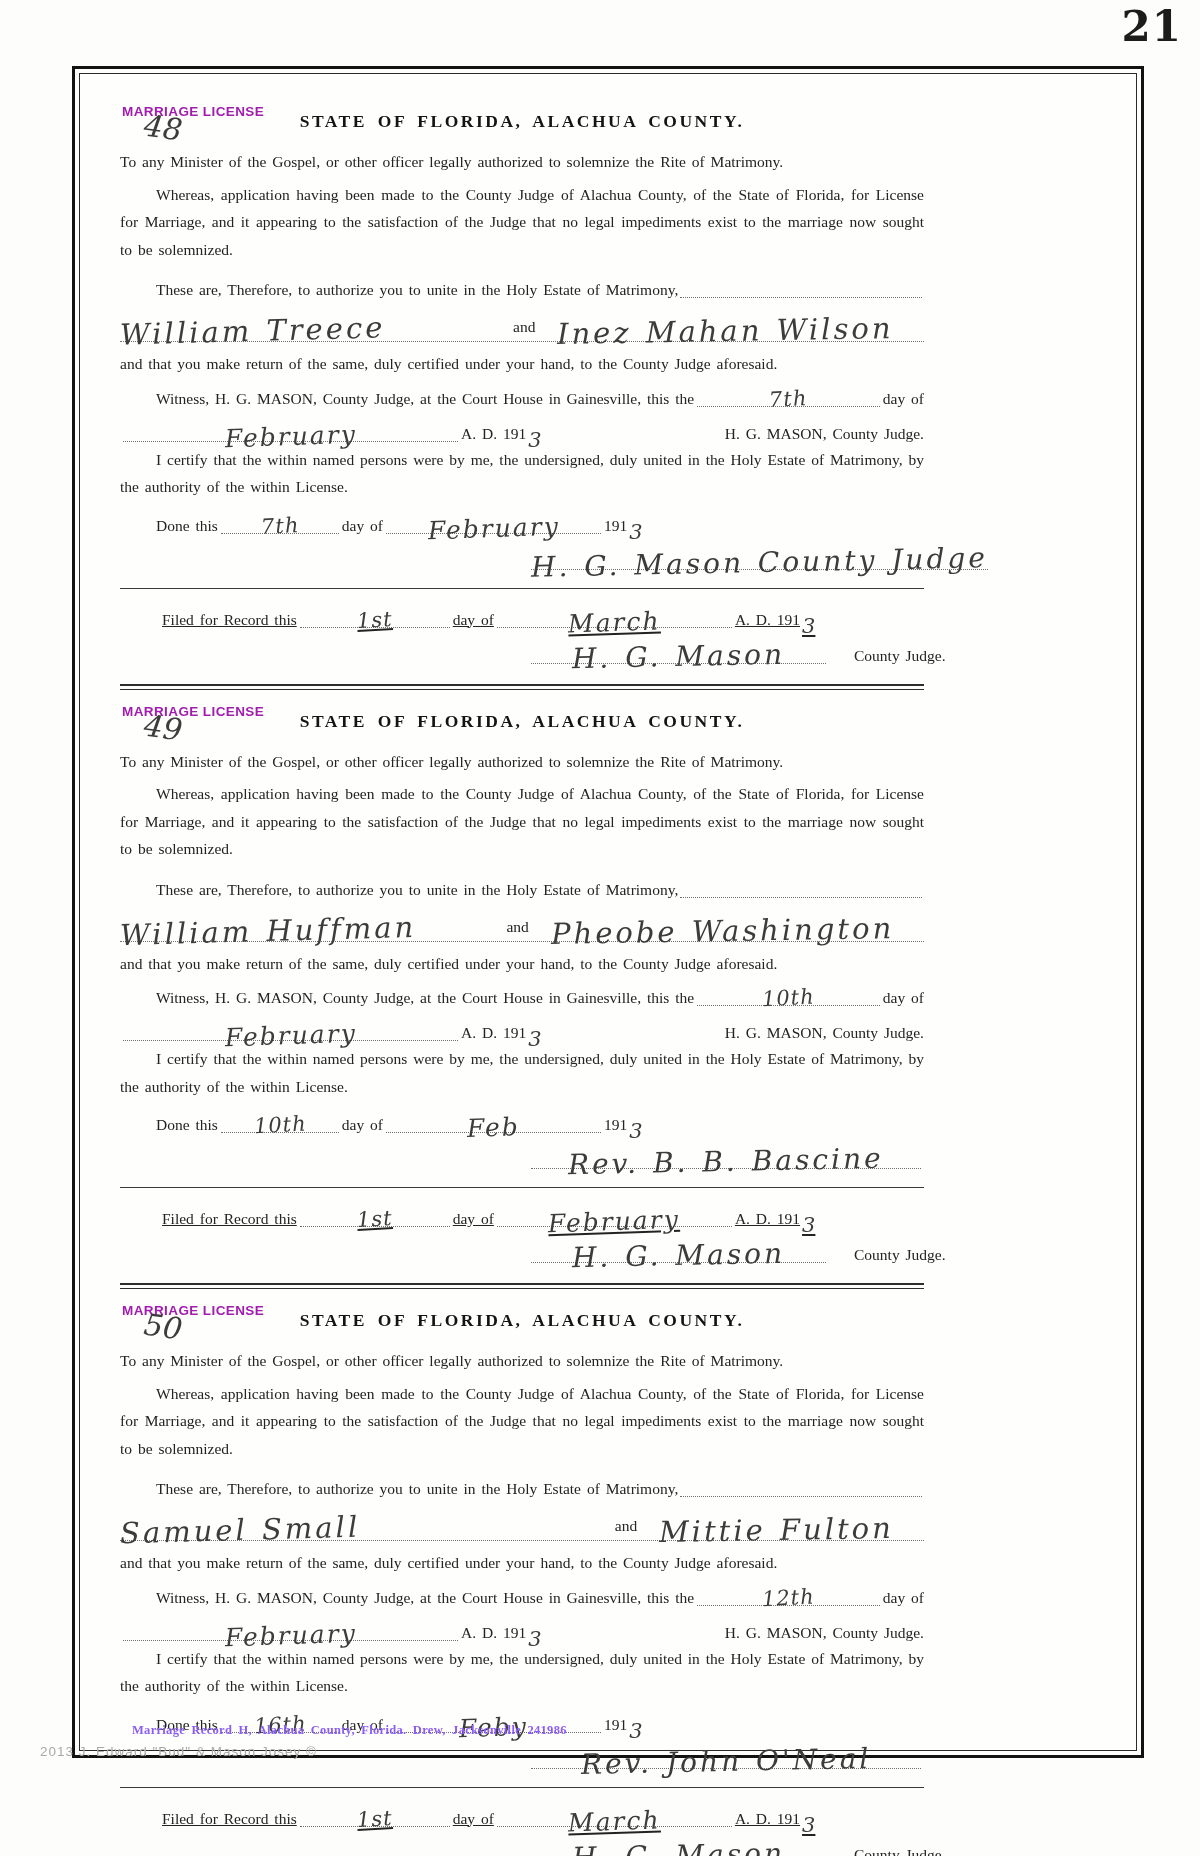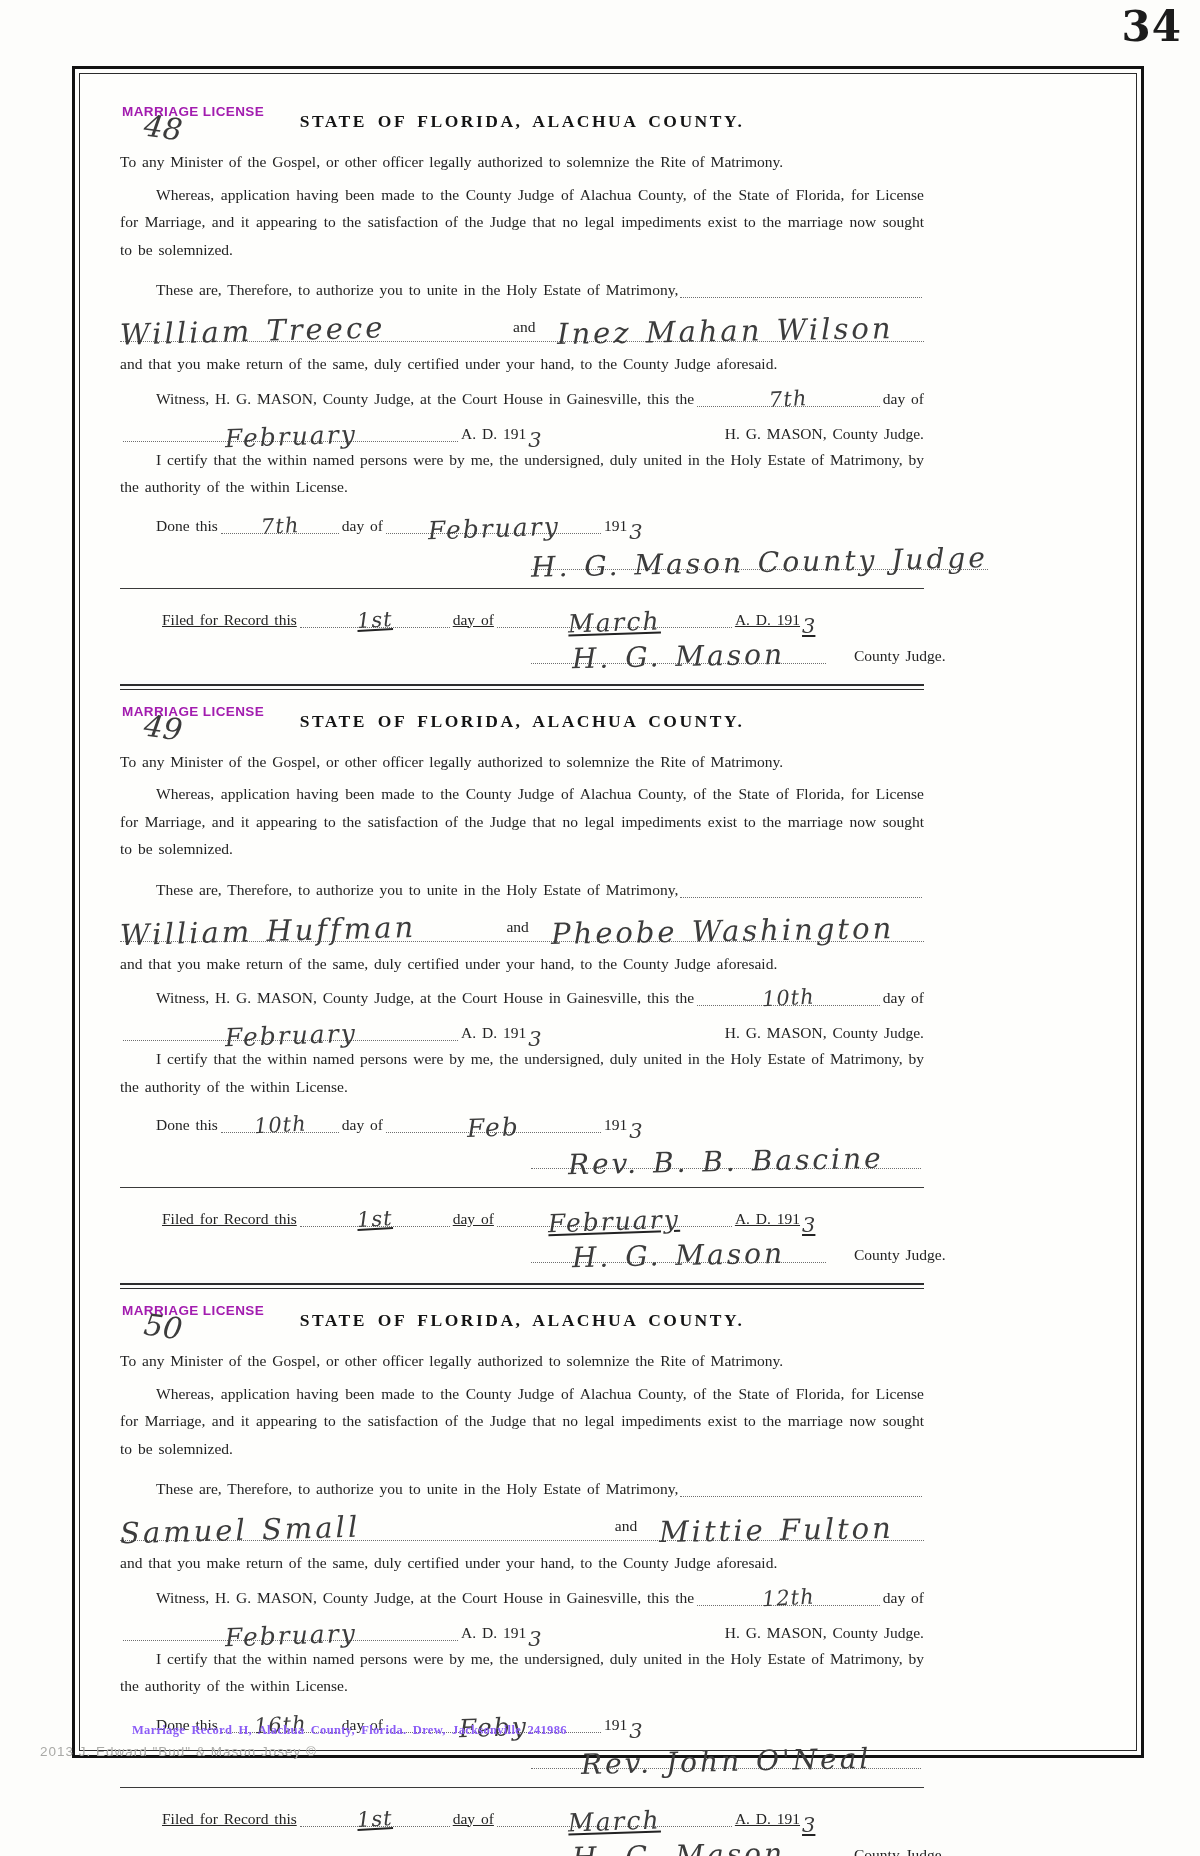--- a/index.html
+++ b/index.html
@@ -71,21 +71,21 @@
                     height:6px; margin-top:16px; }
 
   .footer { position:absolute; left:52px; bottom:12px; font-size:12.5px; font-weight:bold;
             letter-spacing:.3px; color:#8b5cf6; word-spacing:3px; }
   .watermark { position:absolute; left:40px; top:1744px; font-family:"Liberation Sans", sans-serif;
                font-size:13.5px; color:#a9a9a6; letter-spacing:1px; z-index:5; }
 </style>
 </head>
 <body>
 
-<div class="pageno">34</div>
+<div class="pageno">21</div>
 
 <div class="frame">
 <div class="inner">
 
   <section class="sec">
     <div class="sec-head">
       <div class="ml-block">
         <div class="ml-label">MARRIAGE LICENSE</div>
         <div class="ml-num hw">48</div>
       </div>

